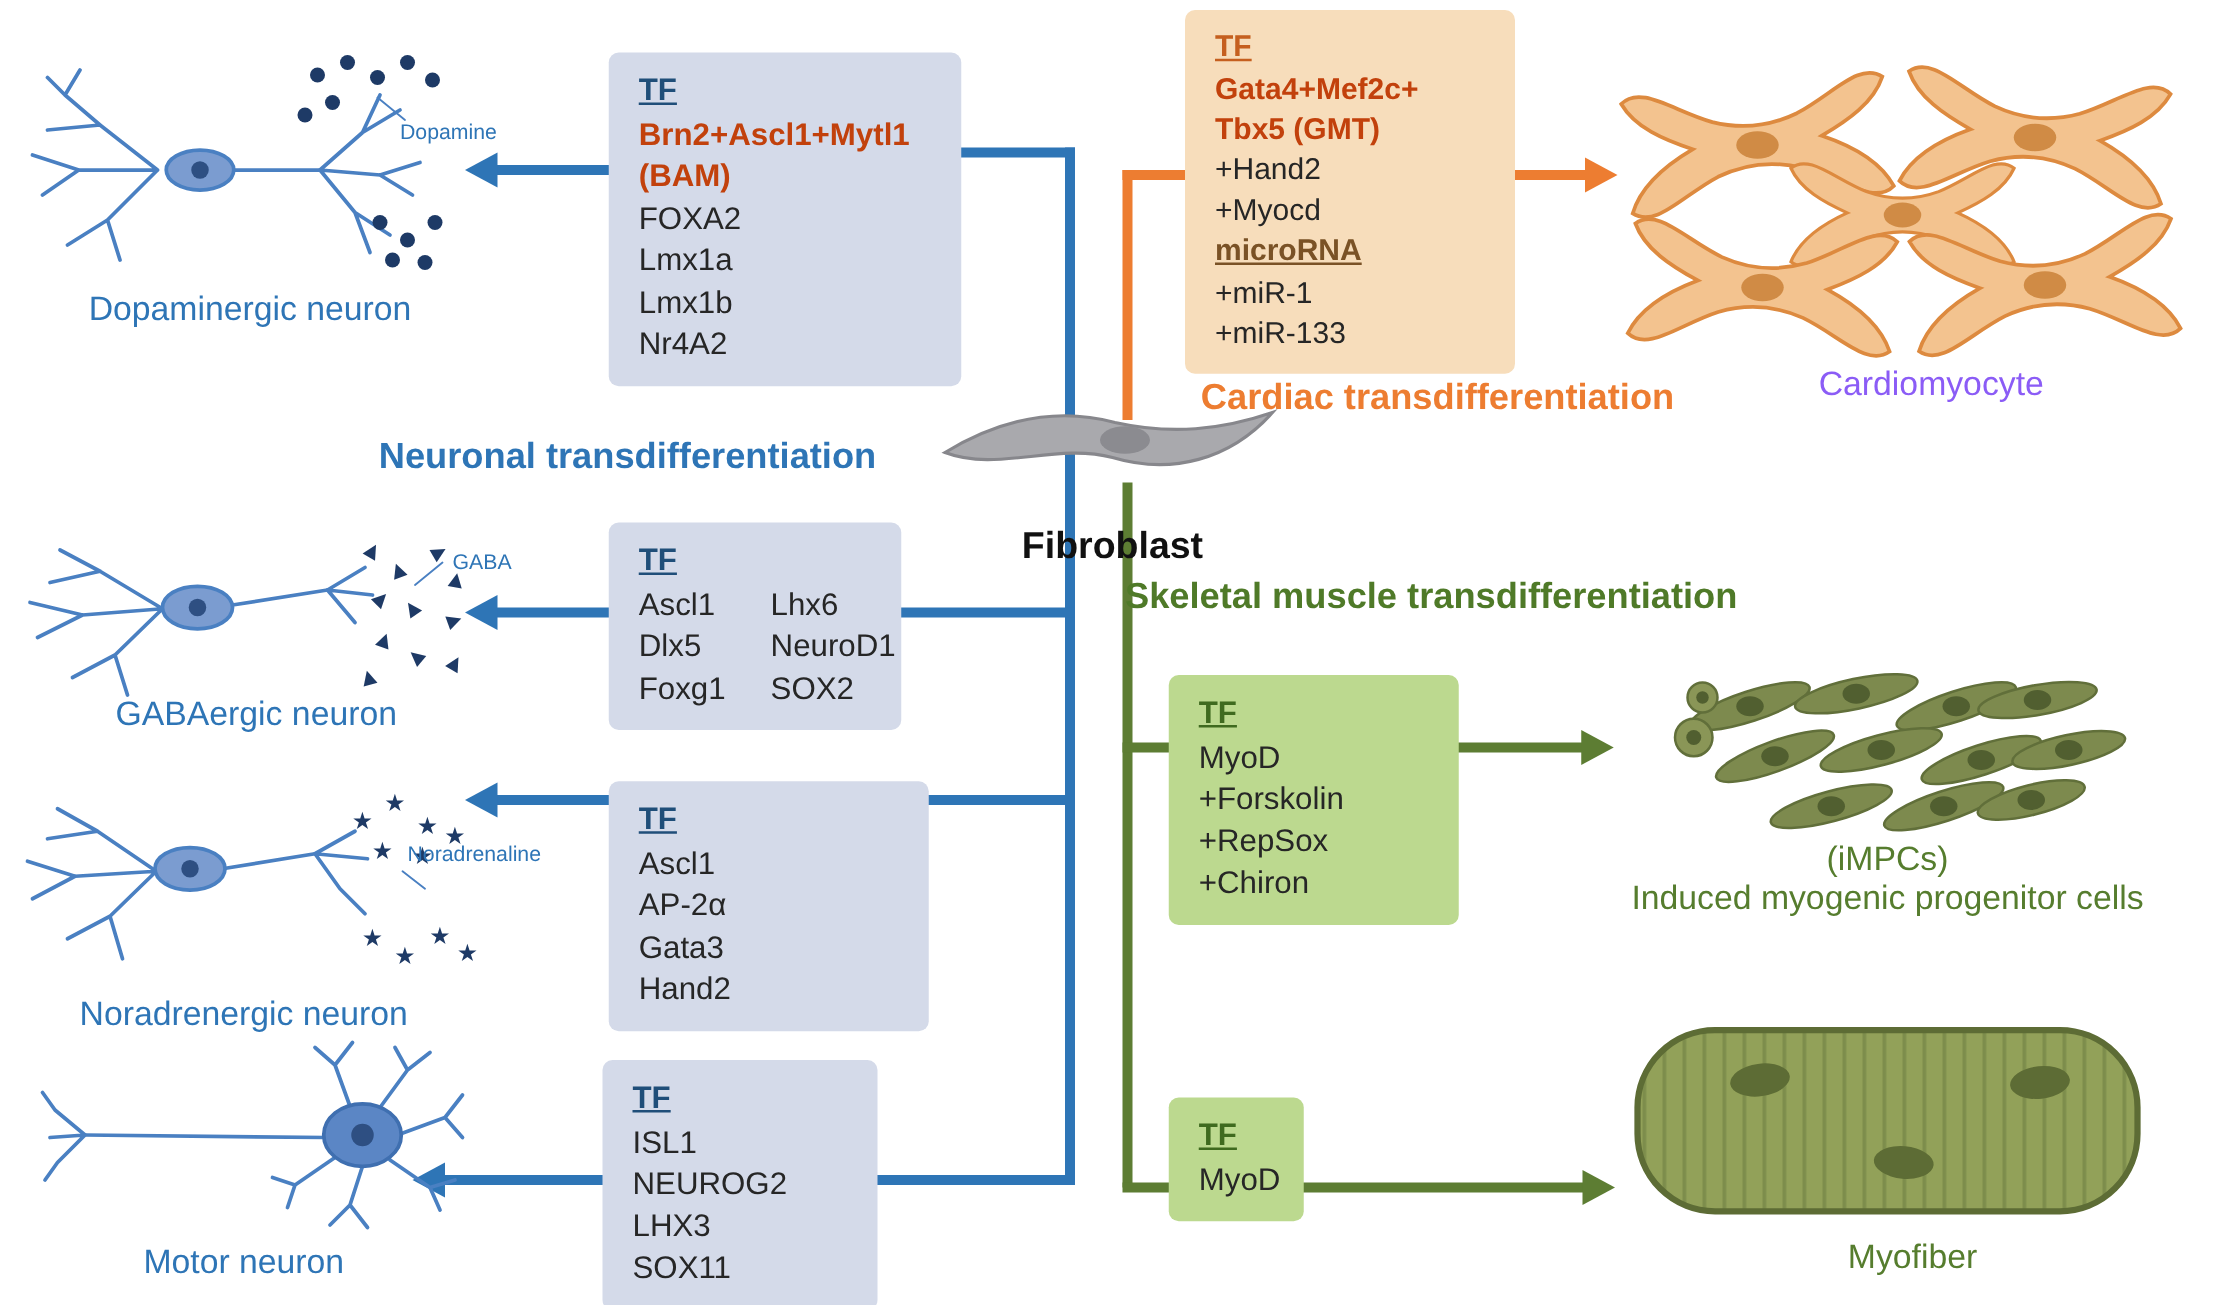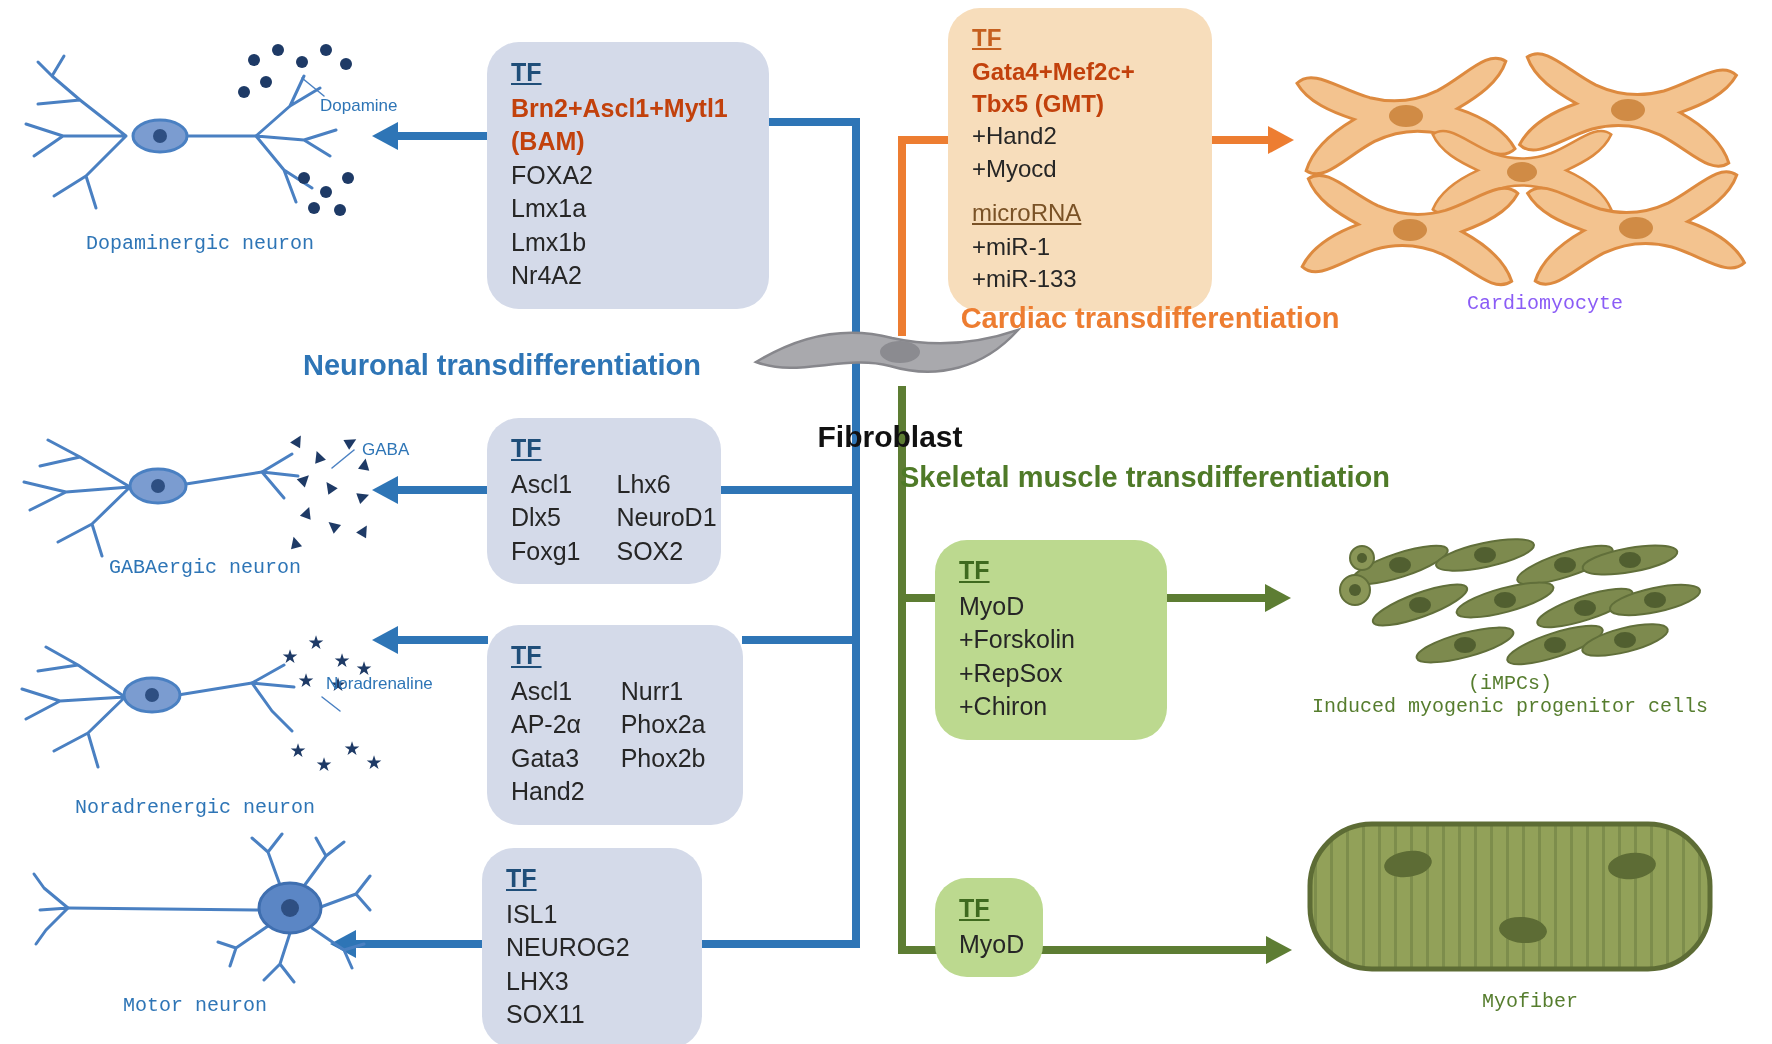--- a/index.html
+++ b/index.html
@@ -17,39 +17,39 @@
   
   .ah { position:absolute; width:0; height:0; z-index:2;
         border-top:14px solid transparent; border-bottom:14px solid transparent; }
   .ah-left  { border-right:26px solid; }
   .ah-right { border-left:26px solid; }
   .ah-blue-l  { border-right-color:#2e75b6; }
   .ah-orange-r{ border-left-color:#ed7d31; }
   .ah-green-r { border-left-color:#5d7d33; }
 
   
-  .box { position:absolute; border-radius:32px; padding:14px 24px 16px 24px;
+  .box { position:absolute; border-radius:8px; padding:14px 24px 16px 24px;
          font-size:25px; color:#262626; line-height:1.34; z-index:5; }
   .blue-box   { background:#d4dae9; }
   .orange-box { background:#f7ddbb; }
   .green-box  { background:#bcd98f; }
   .tf-head { font-weight:bold; text-decoration:underline; margin-bottom:2px; }
   .blue-tf   { color:#1f4e79; }
   .orange-tf { color:#c55f1f; }
   .green-tf  { color:#3f6a1f; }
   .bold-line { font-weight:bold; color:#c2410c; }
-  .sub-head { font-weight:normal; text-decoration:underline; margin-top:12px; margin-bottom:2px; }
+  .sub-head { font-weight:bold; text-decoration:underline; margin-bottom:2px; }
   .micro-head { color:#7a5226; }
   .sm-head { color:#3f6a1f; }
   .cols { display:flex; gap:36px; }
 
   
   .heading { position:absolute; font-weight:bold; font-size:29px; z-index:7; text-align:center; white-space:nowrap; }
   .t-blue { color:#2e75b6; } .t-orange { color:#ed7d31; } .t-green { color:#4f7a28; }
-  .cell-label { position:absolute; font-size:20px; z-index:7; text-align:center;font-family:Liberation Mono, monospace; }
+  .cell-label { position:absolute; font-size:27px; z-index:7; text-align:center; }
   .l-blue { color:#2e75b6; } .l-orange { color:#8b5cf6; } .l-green { color:#567d2e; }
   .small-label { position:absolute; font-size:17px; color:#2e75b6; z-index:7; }
   .fibro-label { position:absolute; font-size:30px; font-weight:bold; color:#111111; z-index:7; text-align:center; }
 
   .illus { position:absolute; z-index:3; }
   .over { z-index:6; }
 </style>
 </head>
 <body>
 
@@ -121,25 +121,20 @@
   </div>
 
   <div class="box blue-box" style="left:487px; top:625px; width:256px;">
     <div class="tf-head blue-tf">TF</div>
     <div class="cols">
       <div>
         <div>Ascl1</div>
         <div>AP-2α</div>
         <div>Gata3</div>
         <div>Hand2</div>
-      </div>
-      <div>
-        <div>Nurr1</div>
-        <div>Phox2a</div>
-        <div>Phox2b</div>
       </div>
     </div>
   </div>
 
   <div class="box blue-box" style="left:482px; top:848px; width:220px;">
     <div class="tf-head blue-tf">TF</div>
     <div>ISL1</div>
     <div>NEUROG2</div>
     <div>LHX3</div>
     <div>SOX11</div>

